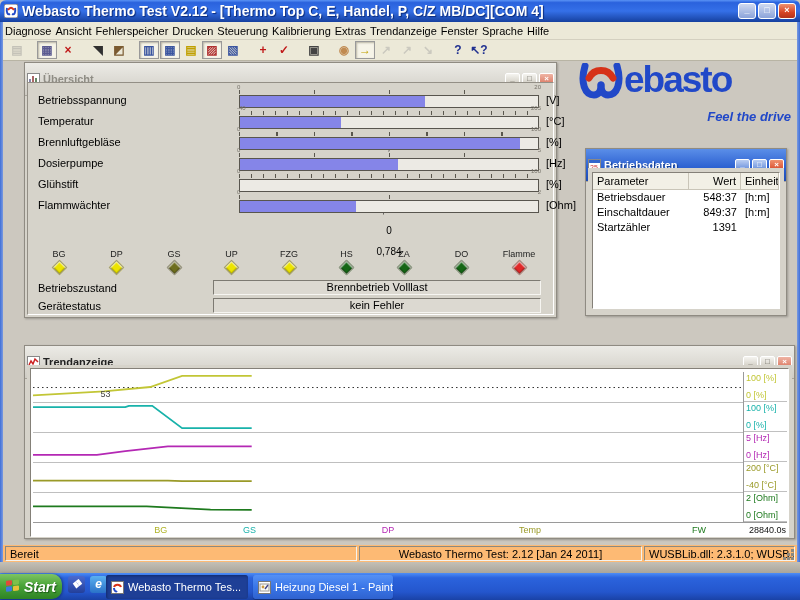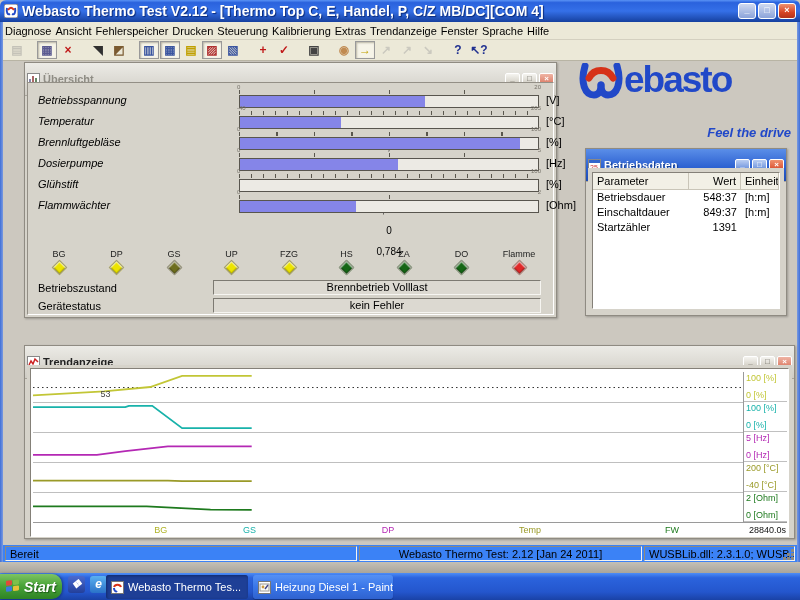--- a/index.html
+++ b/index.html
@@ -52,42 +52,42 @@
   .cbtn.close { background:linear-gradient(180deg,#efb4a4,#d9735c); color:#fff; }
   .child-title.active .cbtn { background:linear-gradient(180deg,#b9cdf2,#5d86d8); color:#fff; }
   .child-title.active .cbtn.close { background:linear-gradient(180deg,#f0926f,#d64325); }
   .mini-icon { width:13px; height:13px; background:#fff; border:1px solid #888; position:relative; flex:none; }
 
   
   #uebersicht { left:21px; top:1px; width:533px; height:256px; }
   #ueb-body { position:absolute; left:2px; top:19px; right:2px; bottom:2px;
     border:1px solid; border-color:#938f86 #fff #fff #938f86; background:#d6d3ca; }
   .g-row { position:absolute; left:0; width:100%; height:21px; }
-  .g-label { position:absolute; left:10px; top:4px;font-style:italic; }
+  .g-label { position:absolute; left:10px; top:4px; }
   .g-ticks { position:absolute; left:211px; top:0; width:300px; height:4px; }
   .g-scale { position:absolute; top:-6px; font-size:6px; color:#77736a; line-height:6px; }
   .g-track { position:absolute; left:211px; top:5px; width:300px; height:13px; background:#eceae4;
     border:1px solid #58554e; }
   .g-fill { position:absolute; left:0; top:0; height:100%; background:#8585e8; }
   .g-value { position:absolute; left:0; top:1px; width:100%; text-align:center; font-size:10px;margin-top:44px; }
   .g-unit { position:absolute; left:518px; top:4px; }
   .led-item { position:absolute; width:60px; margin-left:-30px; text-align:center; }
   .led-label { font-size:9px; color:#222; }
   .led { width:11px; height:11px; margin:3px auto 0; transform:rotate(45deg); border:1px solid #9a968c;
     box-shadow:inset 1px 1px 1px rgba(255,255,255,.65), inset -1px -1px 1px rgba(0,0,0,.25); }
   .s-row { position:absolute; left:0; width:100%; height:16px; }
   .s-label { position:absolute; left:10px; top:2px; }
   .s-field { position:absolute; left:185px; top:0; width:328px; height:15px; background:#dcd9d1;
     border:1px solid; border-color:#7d7a72 #f6f5f1 #f6f5f1 #7d7a72; text-align:center; line-height:13px; }
 
   
   #logo { position:absolute; left:575px; top:2px; width:219px; height:80px; }
   #logo-row { display:flex; align-items:flex-start; }
   #logo-word { font-size:37px; font-weight:bold; letter-spacing:-2px; line-height:34px; }
-  #logo-tag { text-align:right; font-style:italic; font-weight:bold; font-size:13px; margin-top:24px; padding-right:6px; }
+  #logo-tag { text-align:right; font-style:italic; font-weight:bold; font-size:13px; margin-top:8px; padding-right:6px; }
 
   
   #betriebsdaten { left:582px; top:87px; width:202px; height:168px; }
   #bd-body { position:absolute; left:2px; top:19px; right:2px; bottom:2px; background:#d6d3ca; }
   #bd-list { position:absolute; left:4px; top:4px; right:4px; bottom:4px; background:#fff;
     border:1px solid; border-color:#848078 #fff #fff #848078; }
   #bd-header { display:flex; height:17px; background:#f2f0e6; border-bottom:1px solid #c9c5b8; }
   #bd-header .hc { border-right:1px solid #c9c5b8; padding:2px 4px; }
   .bd-row { display:flex; height:15px; }
   .bd-c { padding:1px 4px; white-space:nowrap; overflow:hidden; }
@@ -100,21 +100,21 @@
     border:1px solid; border-color:#848078 #fff #fff #848078; }
   #plot { position:absolute; left:2px; top:3px; width:710px; height:150px; }
   #ycol { position:absolute; left:712px; top:3px; width:44px; height:150px; border-left:1px solid #9a9a9a; }
   .ycell { position:relative; height:30px; border-bottom:1px solid #c0c0c0; font-size:9px; padding-left:2px; }
   .ycell .ymax { position:absolute; top:1px; } .ycell .ymin { position:absolute; bottom:1px; }
   #xrow { position:absolute; left:2px; top:153px; width:754px; height:14px; border-top:1px solid #9a9a9a; }
   .xlab { position:absolute; top:2px; font-size:9px; transform:translateX(-50%); }
   #xtime { position:absolute; right:1px; top:2px; font-size:9px; color:#111; }
 
   
-  #statusbar { position:absolute; left:3px; top:545px; width:794px; height:17px; background:#3b82f6;
+  #statusbar { position:absolute; left:3px; top:545px; width:794px; height:17px; background:#fdba74;
     display:flex; gap:2px; padding:1px 2px;justify-content:center; }
   .sb-cell { border:1px solid; border-color:#8d897f #f4f3ef #f4f3ef #8d897f; padding:1px 4px;
     white-space:nowrap; overflow:hidden; }
   #sb-left { width:352px; } #sb-center { width:283px; text-align:center; } #sb-right { flex:1; text-align:center; }
   #sizegrip { position:absolute; right:3px; bottom:2px; width:3px; height:3px; background:#8d897f;
     box-shadow:-4px 0 #8d897f, 0 -4px #8d897f, -8px 0 #8d897f, 0 -8px #8d897f, -4px -4px #8d897f; }
 
   
   #taskbar { position:absolute; left:0; top:573px; width:800px; height:27px;
     background:linear-gradient(180deg,#4d8df6 0%,#2b63dd 18%,#2456cd 70%,#1a42a6 100%); }
@@ -446,21 +446,21 @@
                   <span class="ymax" style="color: rgb(30, 122, 30);">2 [Ohm]</span>
                   <span class="ymin" style="color: rgb(30, 122, 30);">0 [Ohm]</span>
                 </div>
               </div>
             <div id="xrow">
               <span id="xtime">28840.0s</span>
             <span class="xlab" style="left: 127.8px; color: rgb(176, 180, 40);">BG</span>
                 <span class="xlab" style="left: 216.55px; color: rgb(24, 178, 170);">GS</span>
                 <span class="xlab" style="left: 355px; color: rgb(180, 40, 180);">DP</span>
                 <span class="xlab" style="left: 497px; color: rgb(154, 154, 40);">Temp</span>
-                <span class="xlab" style="left: 639px; color: rgb(30, 122, 30);">FW</span>
+                <span class="xlab" style="left: 666px; color: rgb(30, 122, 30);">FW</span>
               </div>
           </div>
         </div>
       </div>
     </div>
 
     <div id="statusbar">
       <div id="sb-left" class="sb-cell">Bereit</div>
       <div id="sb-center" class="sb-cell">Webasto Thermo Test: 2.12 [Jan 24 2011]</div>
       <div id="sb-right" class="sb-cell">WUSBLib.dll: 2.3.1.0; WUSB.sys: 2.3</div>

